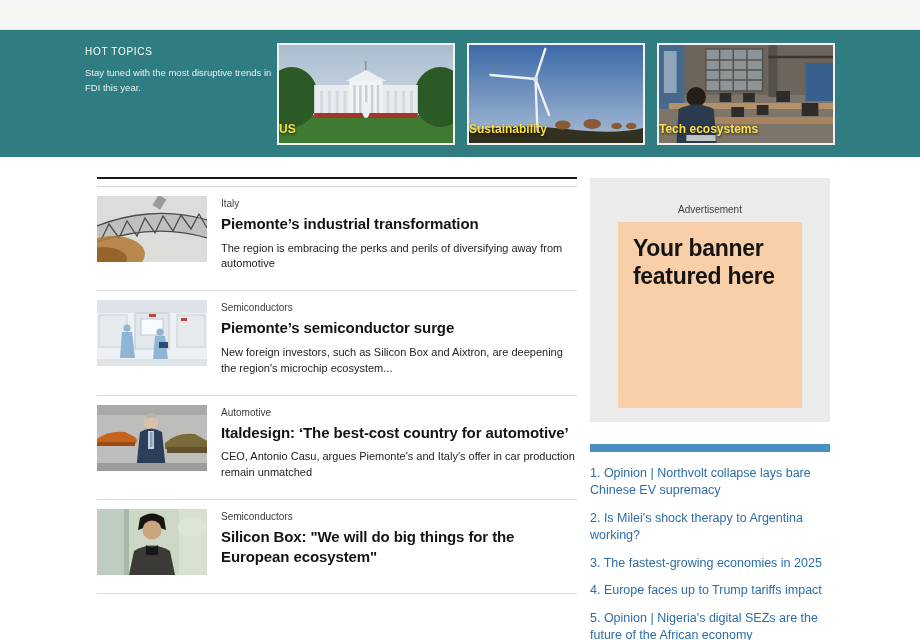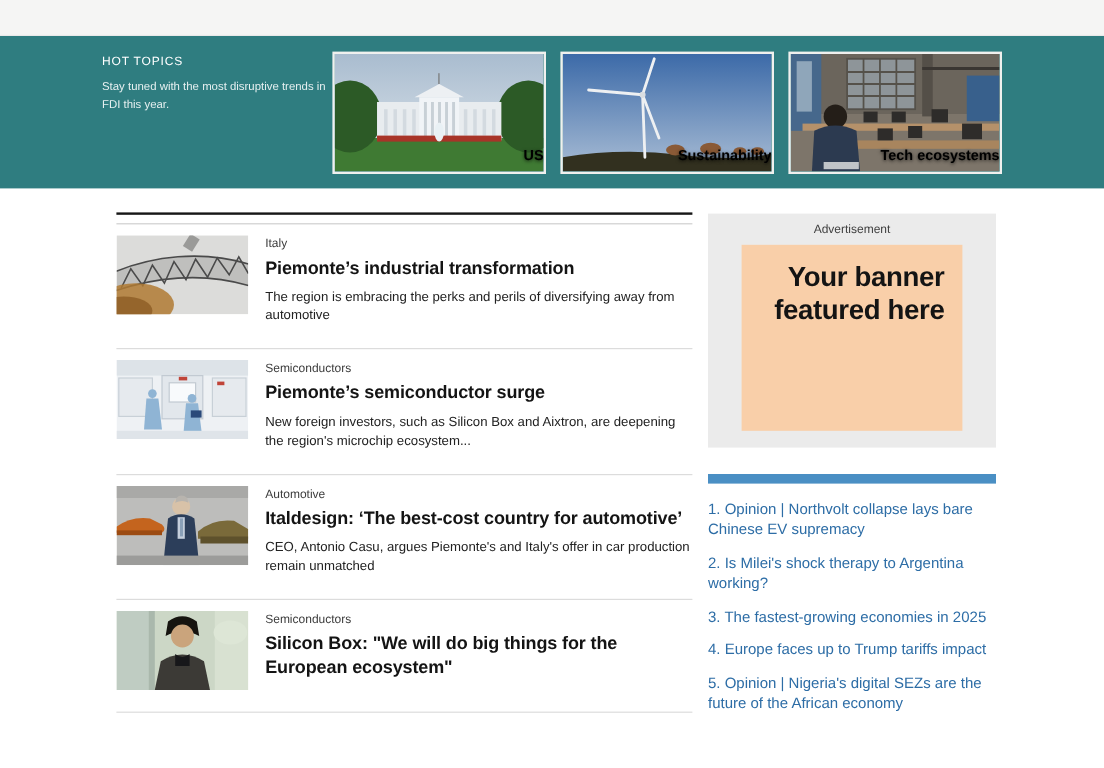--- a/index.html
+++ b/index.html
@@ -10,39 +10,39 @@
   .top-strip{position:absolute;top:0;left:0;width:920px;height:30px;background:#f5f5f4;border-bottom:1px solid #e9e9e9}
 
   .hero{position:absolute;top:30px;left:0;width:920px;height:127px;background:#2f7d80}
   .hero-copy{position:absolute;left:85px;top:16px;width:198px;color:#fff}
   .hero-kicker{font-size:10px;font-weight:normal;letter-spacing:.7px}
   .hero-tagline{margin-top:9px;font-size:9.5px;line-height:1.55;color:#e6f0f0}
 
   .topic-cards{position:absolute;left:277px;top:13px;display:flex;gap:12px}
   .topic-card{position:relative;width:178px;height:102px;border:2px solid #f0f0ee;cursor:pointer;overflow:hidden}
   .topic-card svg{display:block;width:100%;height:100%}
-  .topic-label{position:absolute;left:0;right:0;bottom:7px;text-align:right;color:#000000;font-weight:bold;font-size:12px;text-shadow:0 1px 3px rgba(0,0,0,.75)}
+  .topic-label{position:absolute;left:0;right:0;bottom:7px;text-align:left;color:#fde047;font-weight:bold;font-size:12px;text-shadow:0 1px 3px rgba(0,0,0,.75)}
 
   .main{position:absolute;left:97px;top:177px;width:480px}
   .main-rule{height:2px;background:#161616}
   .section-label{margin-top:6px;font-size:11px;font-weight:bold;letter-spacing:.8px;color:#1b1b1b}
   .head-divider{margin-top:7px;height:1px;background:#cfcfcf}
 
   .story{display:flex;gap:14px;padding:9px 0 18px;border-bottom:1px solid #dcdcdc;cursor:pointer}
   .thumb{flex:0 0 110px;width:110px;height:66px;overflow:hidden}
   .thumb svg{display:block;width:110px;height:66px}
   .story-text{flex:1;padding-top:2px}
   .category{font-size:10px;color:#3c3c3c;margin-bottom:5px}
   .title{font-size:15px;font-weight:bold;color:#141414;line-height:1.3;margin-bottom:7px;letter-spacing:-.1px}
   .summary{font-size:11px;color:#222;line-height:1.45}
 
   .sidebar{position:absolute;left:590px;top:178px;width:240px}
-  .ad-box{background:#ebebeb;padding:8px 0 14px;text-align:center}
+  .ad-box{background:#ebebeb;padding:26px 0 14px;text-align:center}
   .ad-label{font-size:10px;color:#3f3f3f}
-  .banner{width:184px;height:155px;margin:7px auto 0;background:#f9cfa9;text-align:right;padding:13px 15px;cursor:pointer}
+  .banner{width:184px;height:186px;margin:7px auto 0;background:#f9cfa9;text-align:left;padding:13px 15px;cursor:pointer}
   .banner-text{font-size:23px;font-weight:bold;color:#141414;line-height:1.2;letter-spacing:-.3px}
   .mr-bar{height:8px;background:#4a8fc4;margin-top:22px}
   .mr-heading{margin-top:24px;font-size:17px;font-weight:bold;color:#101010}
   .mr-list{margin-top:13px;list-style:none}
   .mr-item{font-size:12.5px;color:#2d6da6;line-height:1.35;margin-bottom:11px;cursor:pointer}
 </style>
 </head>
 <body>
 
 <div class="page">

